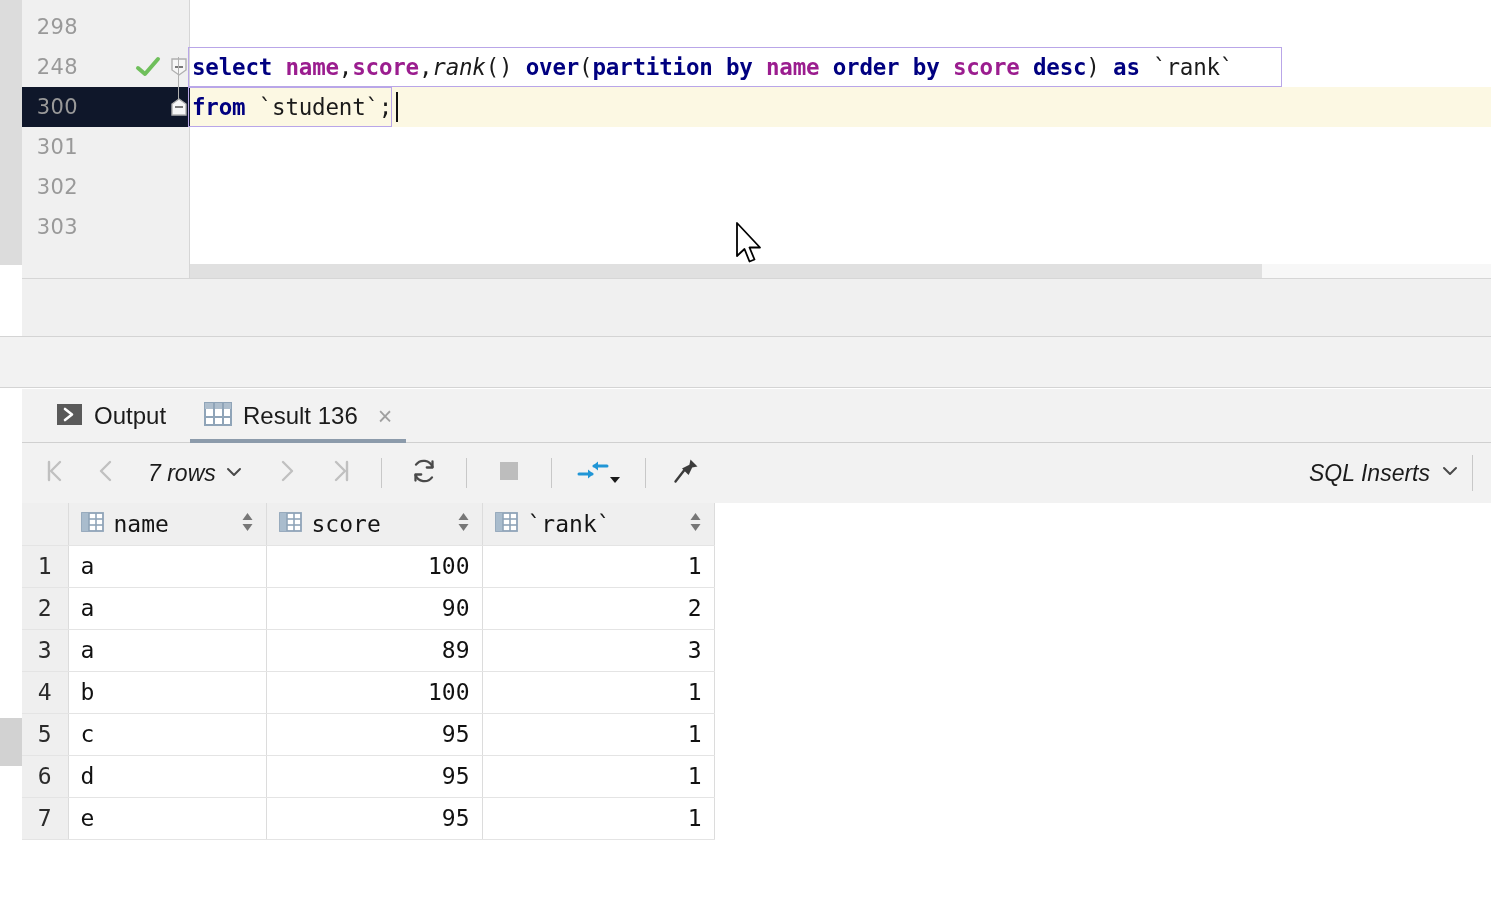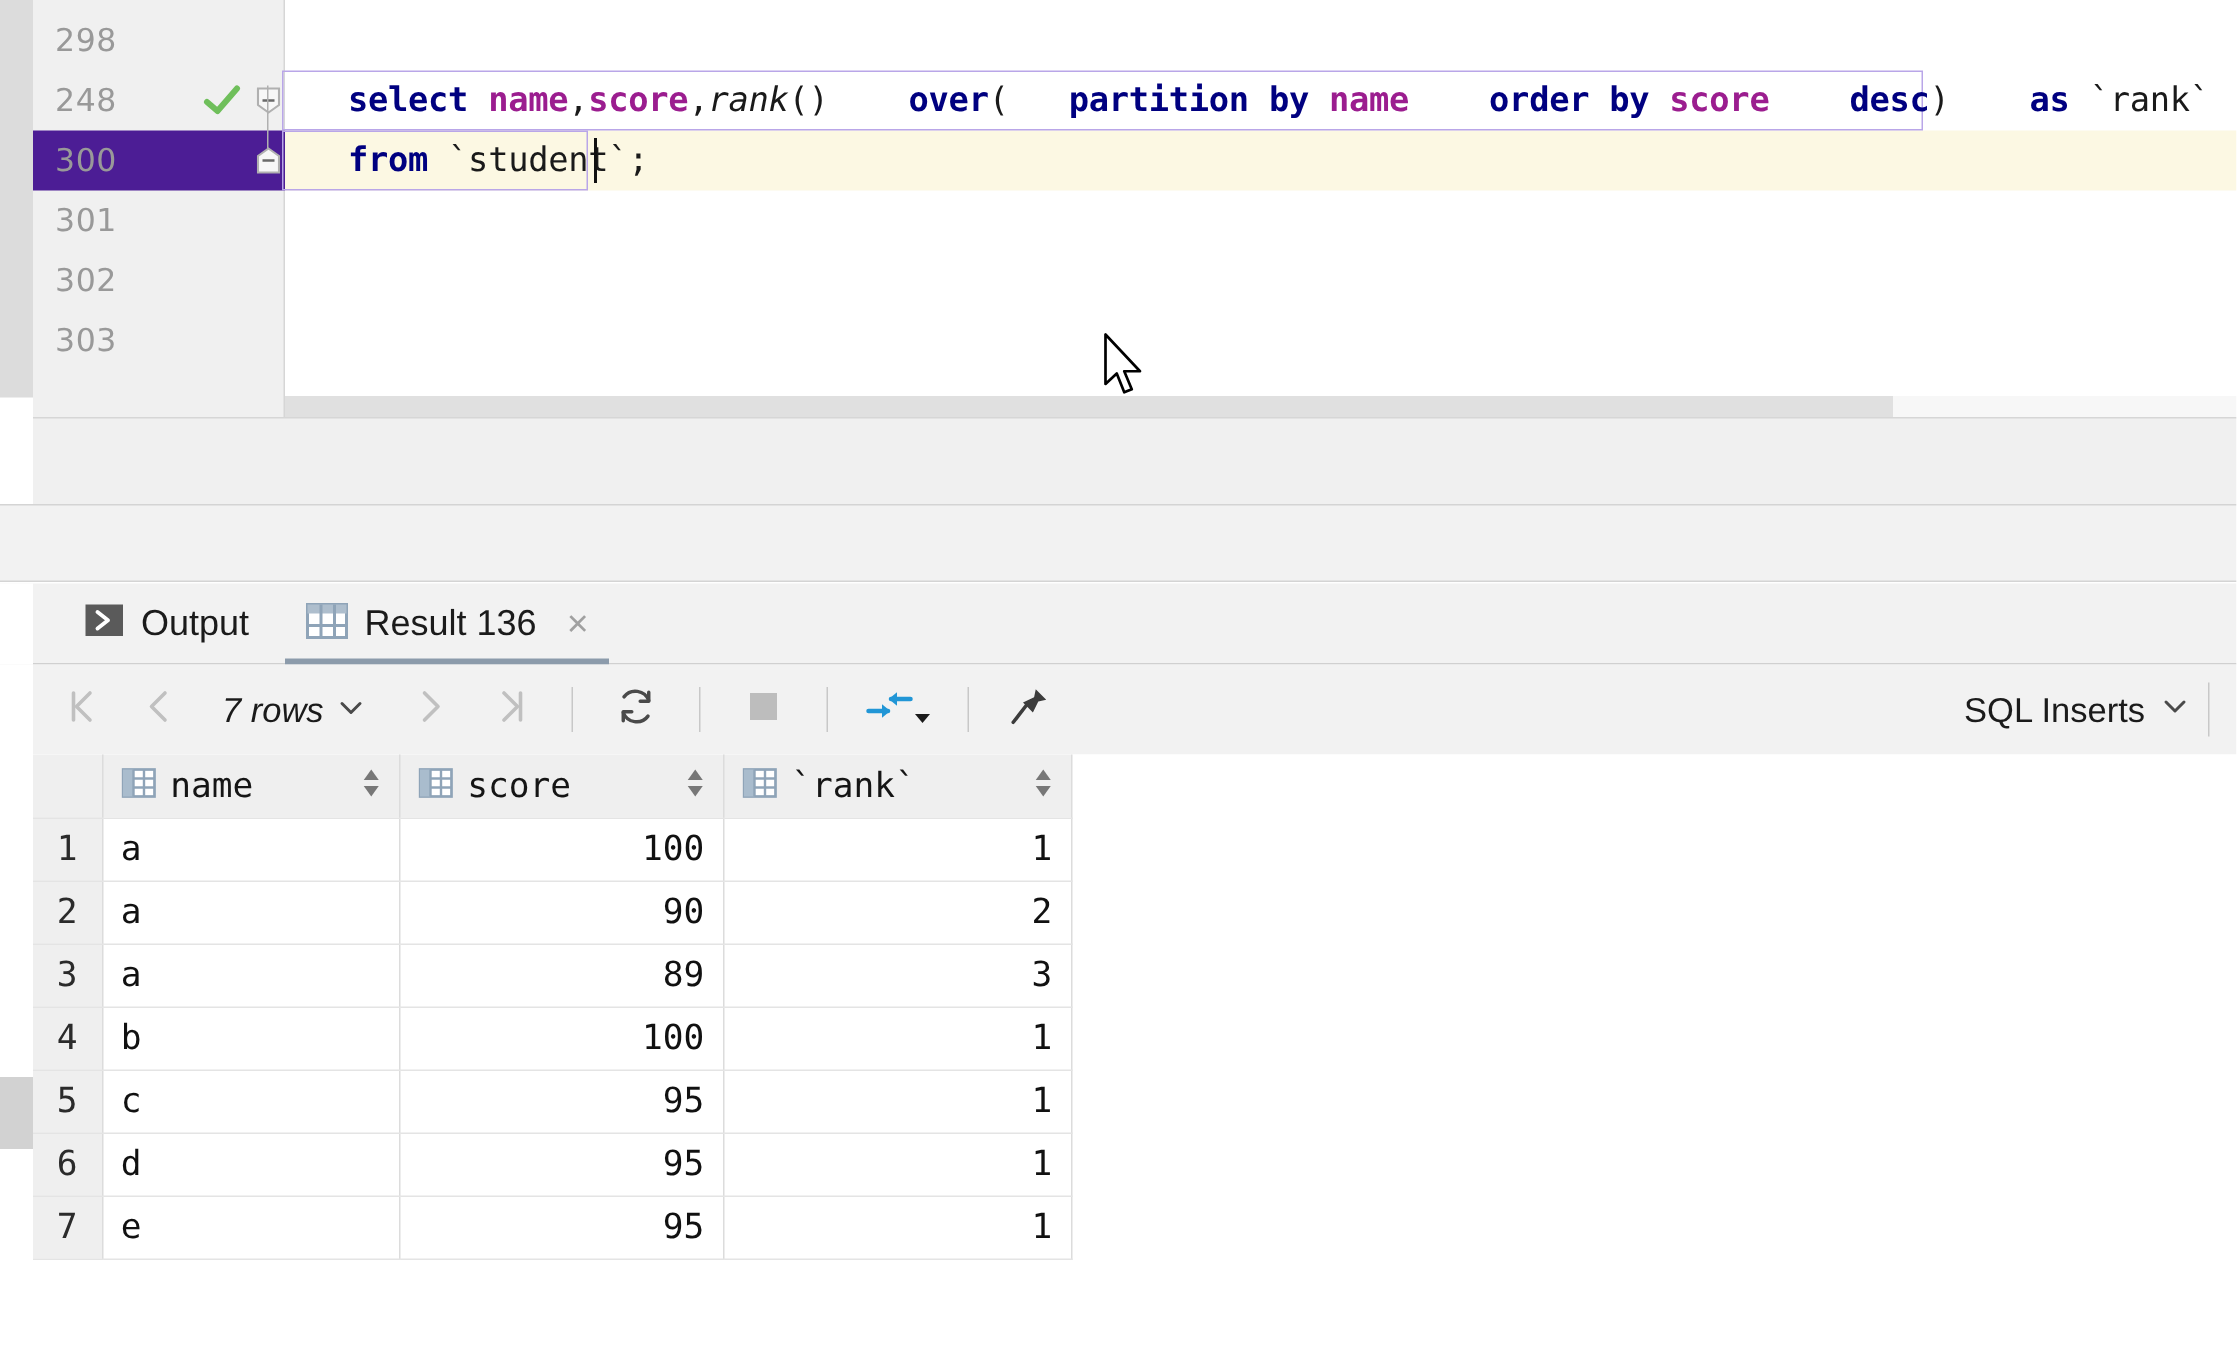--- a/index.html
+++ b/index.html
@@ -25,21 +25,21 @@
     background: #dcdcdc;
   }
   .gutter {
     position: absolute; left: 22px; top: 0; width: 168px; height: 283px;
     background: #f0f0f0;
     border-right: 1px solid #d6d6d6;
   }
   .gutter-linerow {
     position: absolute; left: 0; width: 168px; height: 40px;
   }
-  .gutter-linerow.current { background: #4c1d95; }
+  .gutter-linerow.current { background: #0f172a; }
   .lineno {
     position: absolute; right: 112px; top: 50%; transform: translateY(-50%);
     color: #999999; font-size: 21px;
     font-family: "DejaVu Sans", sans-serif; font-weight: 400;
     letter-spacing: 0.4px;
   }
   .gutter-check {
     position: absolute; left: 112px; top: 50%; transform: translateY(-50%);
     width: 28px; height: 28px;
   }
@@ -60,21 +60,21 @@
     position: absolute; left: -2px; top: 47px;
     border: 1px solid #b9a6e8;
     background: transparent;
   }
   .code-line {
     position: absolute; left: 0;
     font-family: "DejaVu Sans Mono", monospace;
     font-size: 22.5px; line-height: 40px; white-space: pre;
     letter-spacing: -0.2px;
   }
-  .kw   { color: #000080; font-weight: bold; margin-left: 40px; }
+  .kw   { color: #000080; font-weight: bold; }
   .ident{ color: #9b1d8f; font-weight: bold; }
   .fn   { color: #1a1a1a; font-style: italic; }
   .plain{ color: #1a1a1a; }
   .caret {
     position: absolute; width: 2px; height: 30px; background: #111111;
     top: 92px; left: 206px;
   }
   .h-scroll-track {
     position: absolute; left: 190px; top: 264px; width: 1301px; height: 14px;
     background: #f7f7f7;
@@ -135,21 +135,21 @@
   }
   .rows-label {
     font-size: 23px; color: #1b1b1b; display: flex; align-items: center; gap: 9px;
     padding: 0 8px; font-family: "Liberation Sans", sans-serif; font-style: italic;
   }
   .rt-sep {
     width: 1px; height: 30px; background: #c8c8c8; margin: 0 12px;
   }
   .rt-right {
     position: absolute; right: 0; top: 0; height: 60px;
-    display: flex; align-items: center;
+    display: flex; align-items: center; font-style: italic;
   }
   .sql-inserts {
     font-size: 23px; color: #1b1b1b; display: flex; align-items: center; gap: 10px;
     padding-right: 12px; font-family: "Liberation Sans", sans-serif;
   }
   .rt-right-sep { width: 1px; height: 36px; background: #c8c8c8; margin-right: 18px; }
 
   
   .grid-wrap {
     position: absolute; left: 0; top: 503px; width: 1491px; height: 405px;

